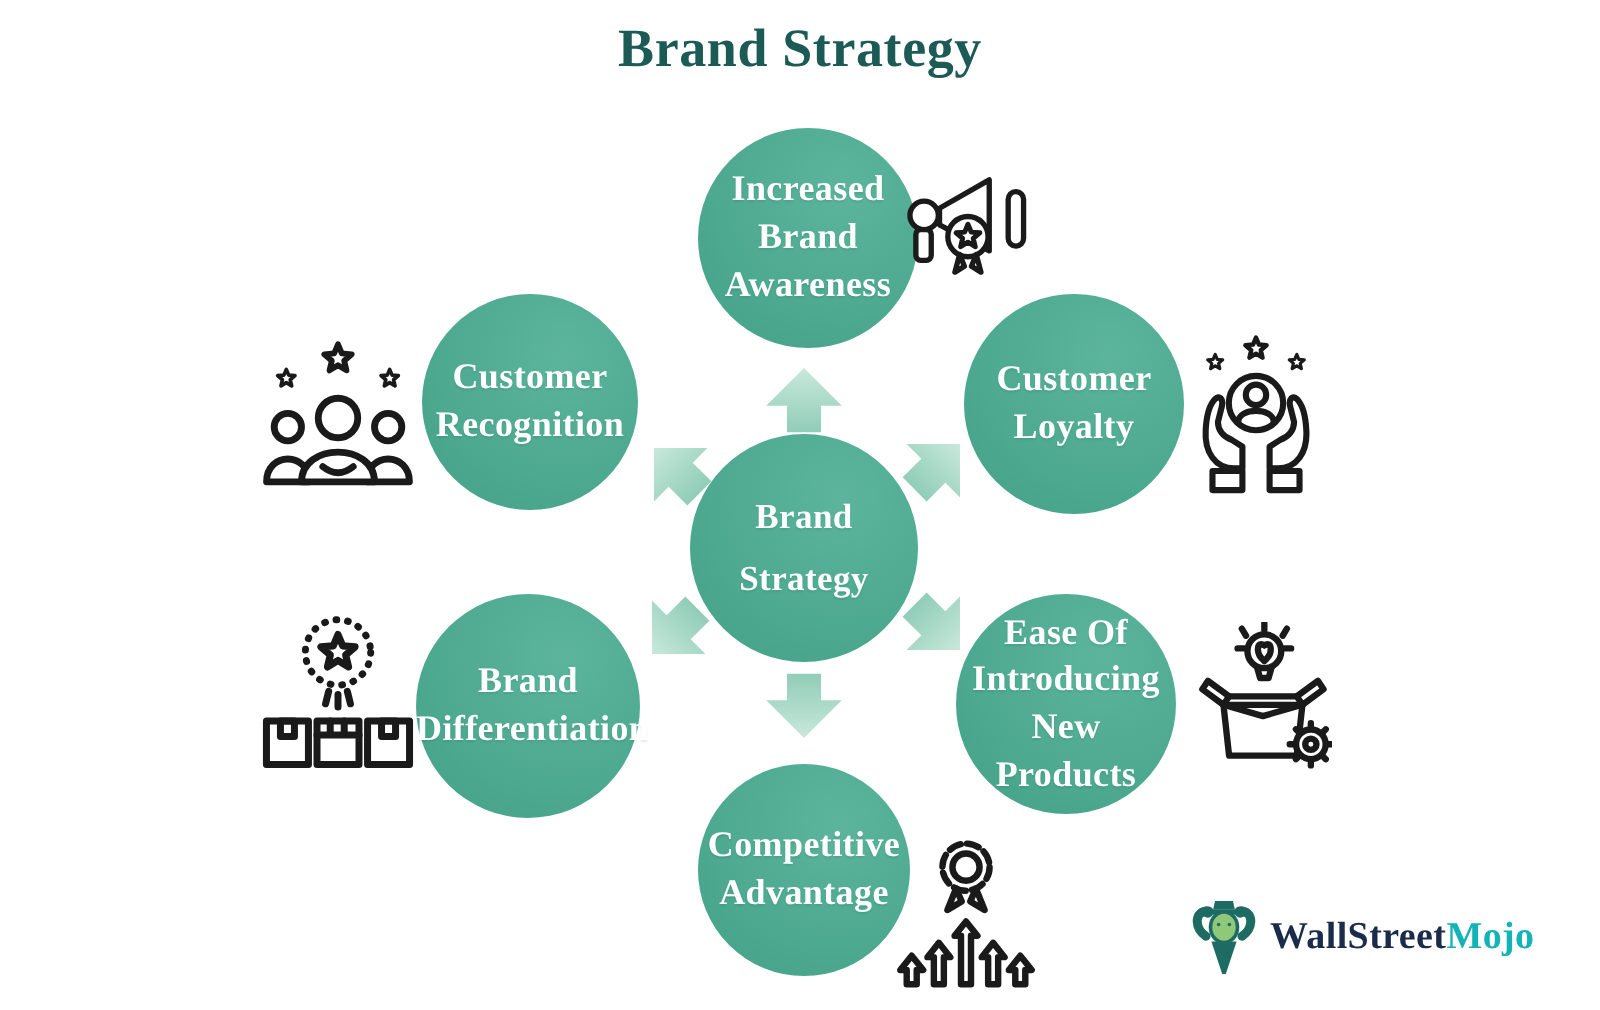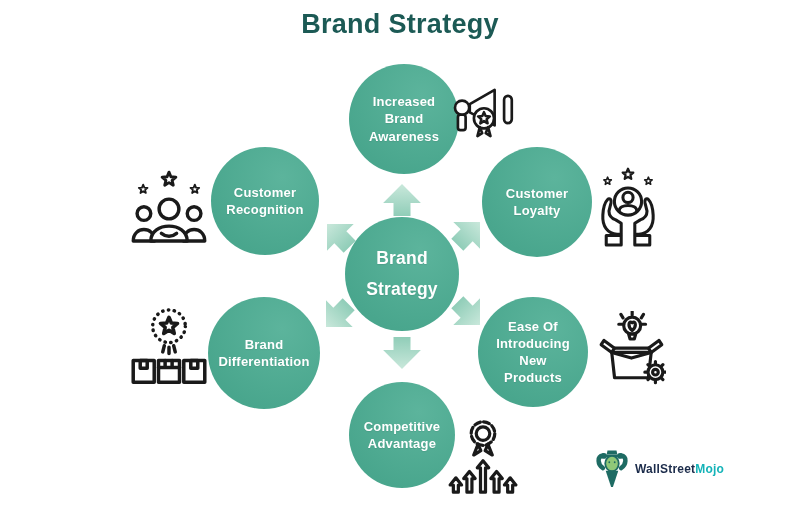--- a/index.html
+++ b/index.html
@@ -1,43 +1,43 @@
 <!DOCTYPE html>
 <html style="--title: #1c5a55; --circle-fill: #49a68d; --circle-fill-light: #5cb49c; --circle-text: #ffffff; --arrow-light: #c9e8db; --arrow-dark: #90cdb8; --icon-stroke: #1a1a1a; --logo-text-primary: #1b2b4a; --logo-text-secondary: #14b3b8; --logo-mascot-dark: #1e6b63; --logo-mascot-light: #8fc878;"><head>
 <meta charset="utf-8">
 <style>
   html,body{margin:0;padding:0;background:#fff;}
   .canvas{
     position:relative;width:800px;height:505px;margin:0 auto;background:#fff;
-    font-family:Liberation Sans, sans-serif;overflow:hidden;
+    font-family:Liberation Serif, serif;overflow:hidden;
   }
   .title{
     position:absolute;top:9px;left:0;width:100%;text-align:center;
     font-size:27px;font-weight:bold;letter-spacing:.3px;
     color:var(--title,#1c5a55);
   }
   .circle{
     position:absolute;border-radius:50%;
     background:radial-gradient(circle at 66% 28%, var(--circle-fill-light,#5cb49c) 0%, var(--circle-fill,#49a68d) 75%);
     display:flex;align-items:center;justify-content:center;text-align:center;
   }
   .node-label{
     white-space:pre-line;color:var(--circle-text,#fff);font-weight:bold;
-    font-size:13px;line-height:1.32;letter-spacing:.2px;width:100%;
+    font-size:18px;line-height:1.32;letter-spacing:.2px;width:100%;
     text-shadow:0 1px 1px rgba(0,0,0,.08);
   }
   .center-label{font-size:17.5px;line-height:1.75;}
   .arrow{position:absolute;width:38px;height:34px;}
   .icon{position:absolute;}
   .icon svg{width:100%;height:100%;}
   .ic{stroke:var(--icon-stroke,#1a1a1a);stroke-width:4.5;fill:none;stroke-linejoin:round;stroke-linecap:round;}
   .icw{stroke:var(--icon-stroke,#1a1a1a);stroke-width:4.5;fill:#fff;stroke-linejoin:round;stroke-linecap:round;}
   .star{stroke:var(--icon-stroke,#1a1a1a);stroke-width:4;fill:#fff;stroke-linejoin:round;vector-effect:non-scaling-stroke;}
   .logo{position:absolute;left:594px;top:449px;display:flex;align-items:center;gap:5px;}
-  .logo-text{font-size:12px;font-weight:bold;letter-spacing:.2px;}
+  .logo-text{font-size:19px;font-weight:bold;letter-spacing:.2px;}
   .logo-primary{color:var(--logo-text-primary,#1b2b4a);}
   .logo-secondary{color:var(--logo-text-secondary,#14b3b8);}
 </style>
 </head>
 <body>
 
 <div class="canvas">
 
   <div class="title">Brand Strategy</div>
 

